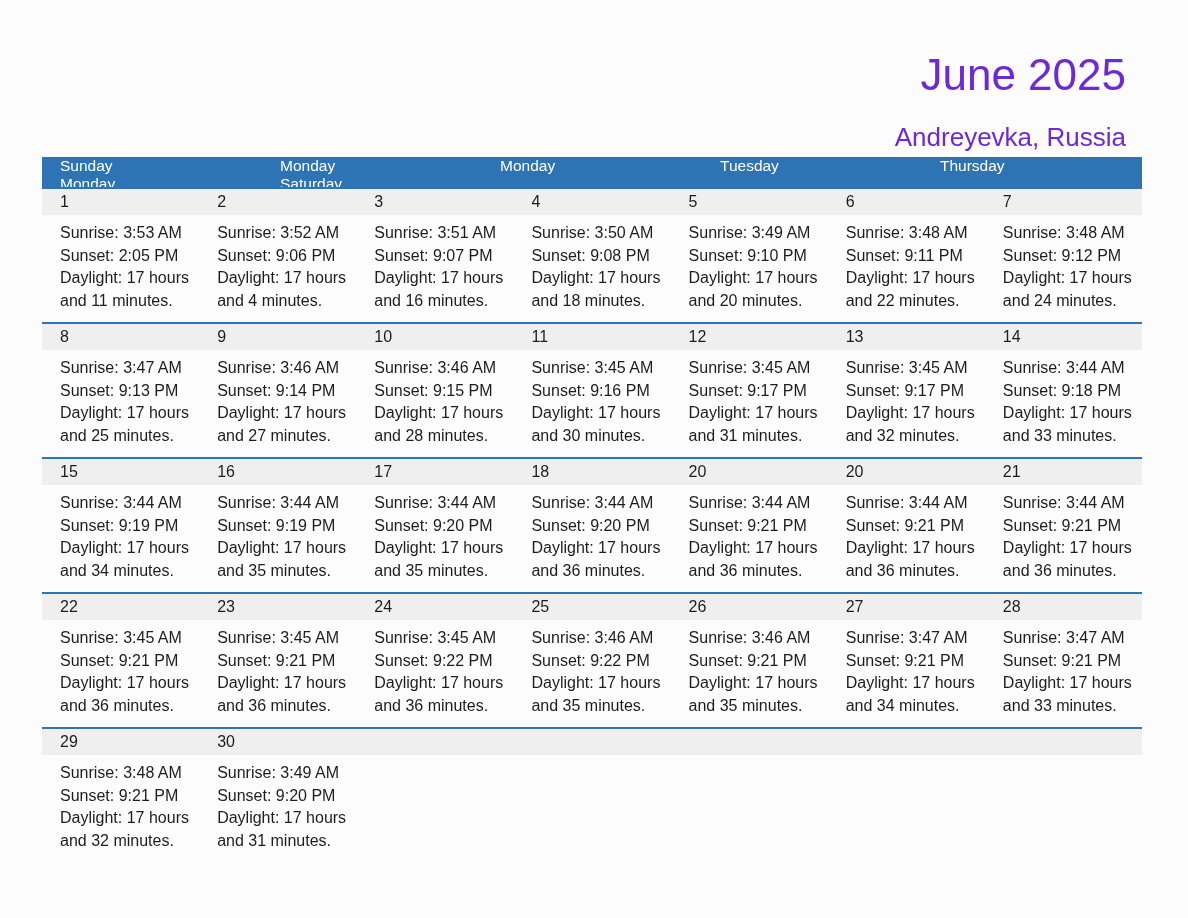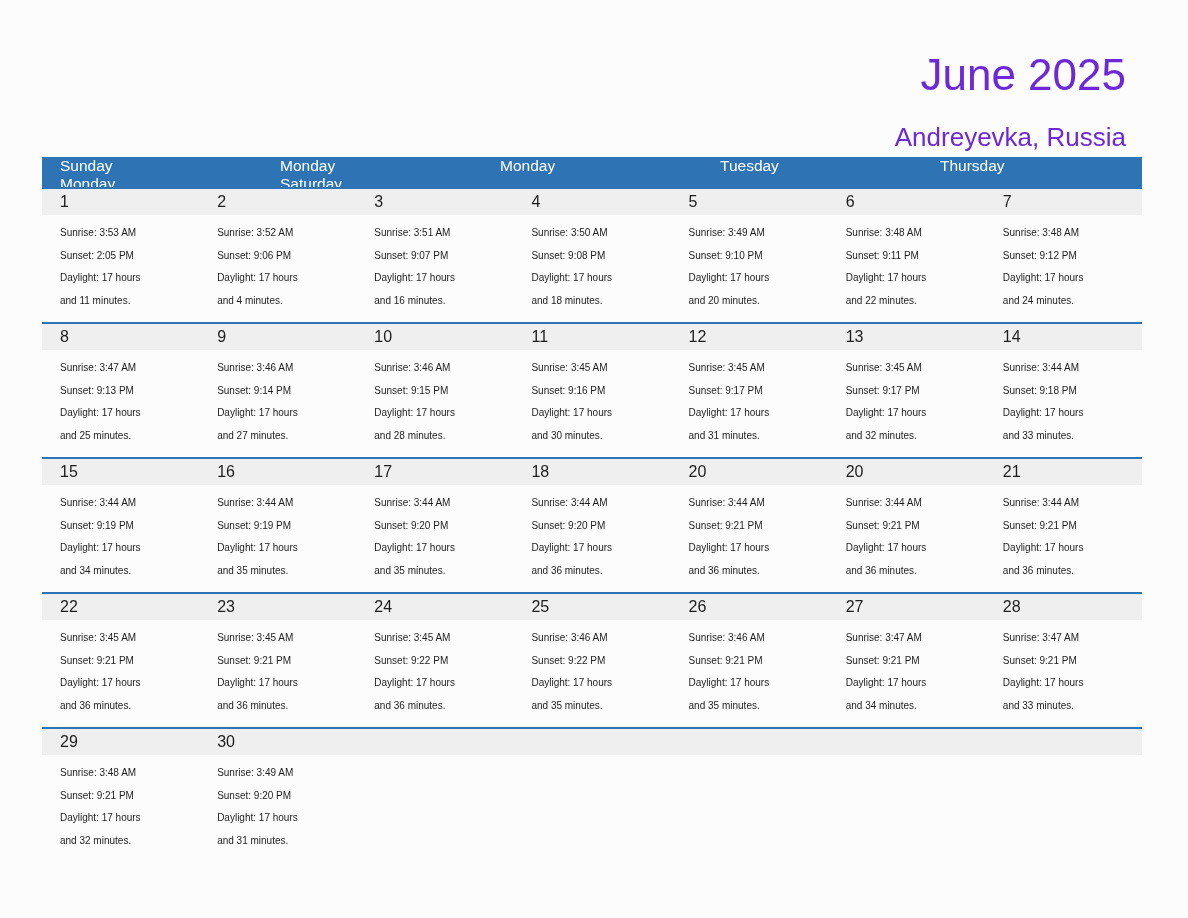--- a/index.html
+++ b/index.html
@@ -29,21 +29,21 @@
   .weekday-row { display:grid; grid-template-columns:repeat(5,1fr);
                  background:#2E74B5; height:30px; align-items:center; }
   .weekday-cell { color:#FFFFFF; font-size:15.5px; padding-left:18px; white-space:nowrap; }
 
   .week { position:relative; display:grid; grid-template-columns:repeat(7,1fr);
           height:133px; border-top:2px solid #2E74B5; background:#FCFCFC; }
   .week::before { content:""; position:absolute; left:0; right:0; top:0; height:26px;
                   background:#EFEFEF; }
   .day-cell { position:relative; padding-left:18px; padding-right:6px; }
   .day-number { font-size:16px; line-height:26px; height:26px; color:#1D1D1D; }
-  .day-detail { margin-top:7px; font-size:10px; line-height:22.5px; color:#1D1D1D; }
+  .day-detail { margin-top:7px; font-size:16px; line-height:22.5px; color:#1D1D1D; }
   .detail-line { white-space:nowrap; }
 </style>
 </head>
 <body>
 
 <div class="page">
 
 
   <div class="title-block">
     <div class="title">June 2025</div>

